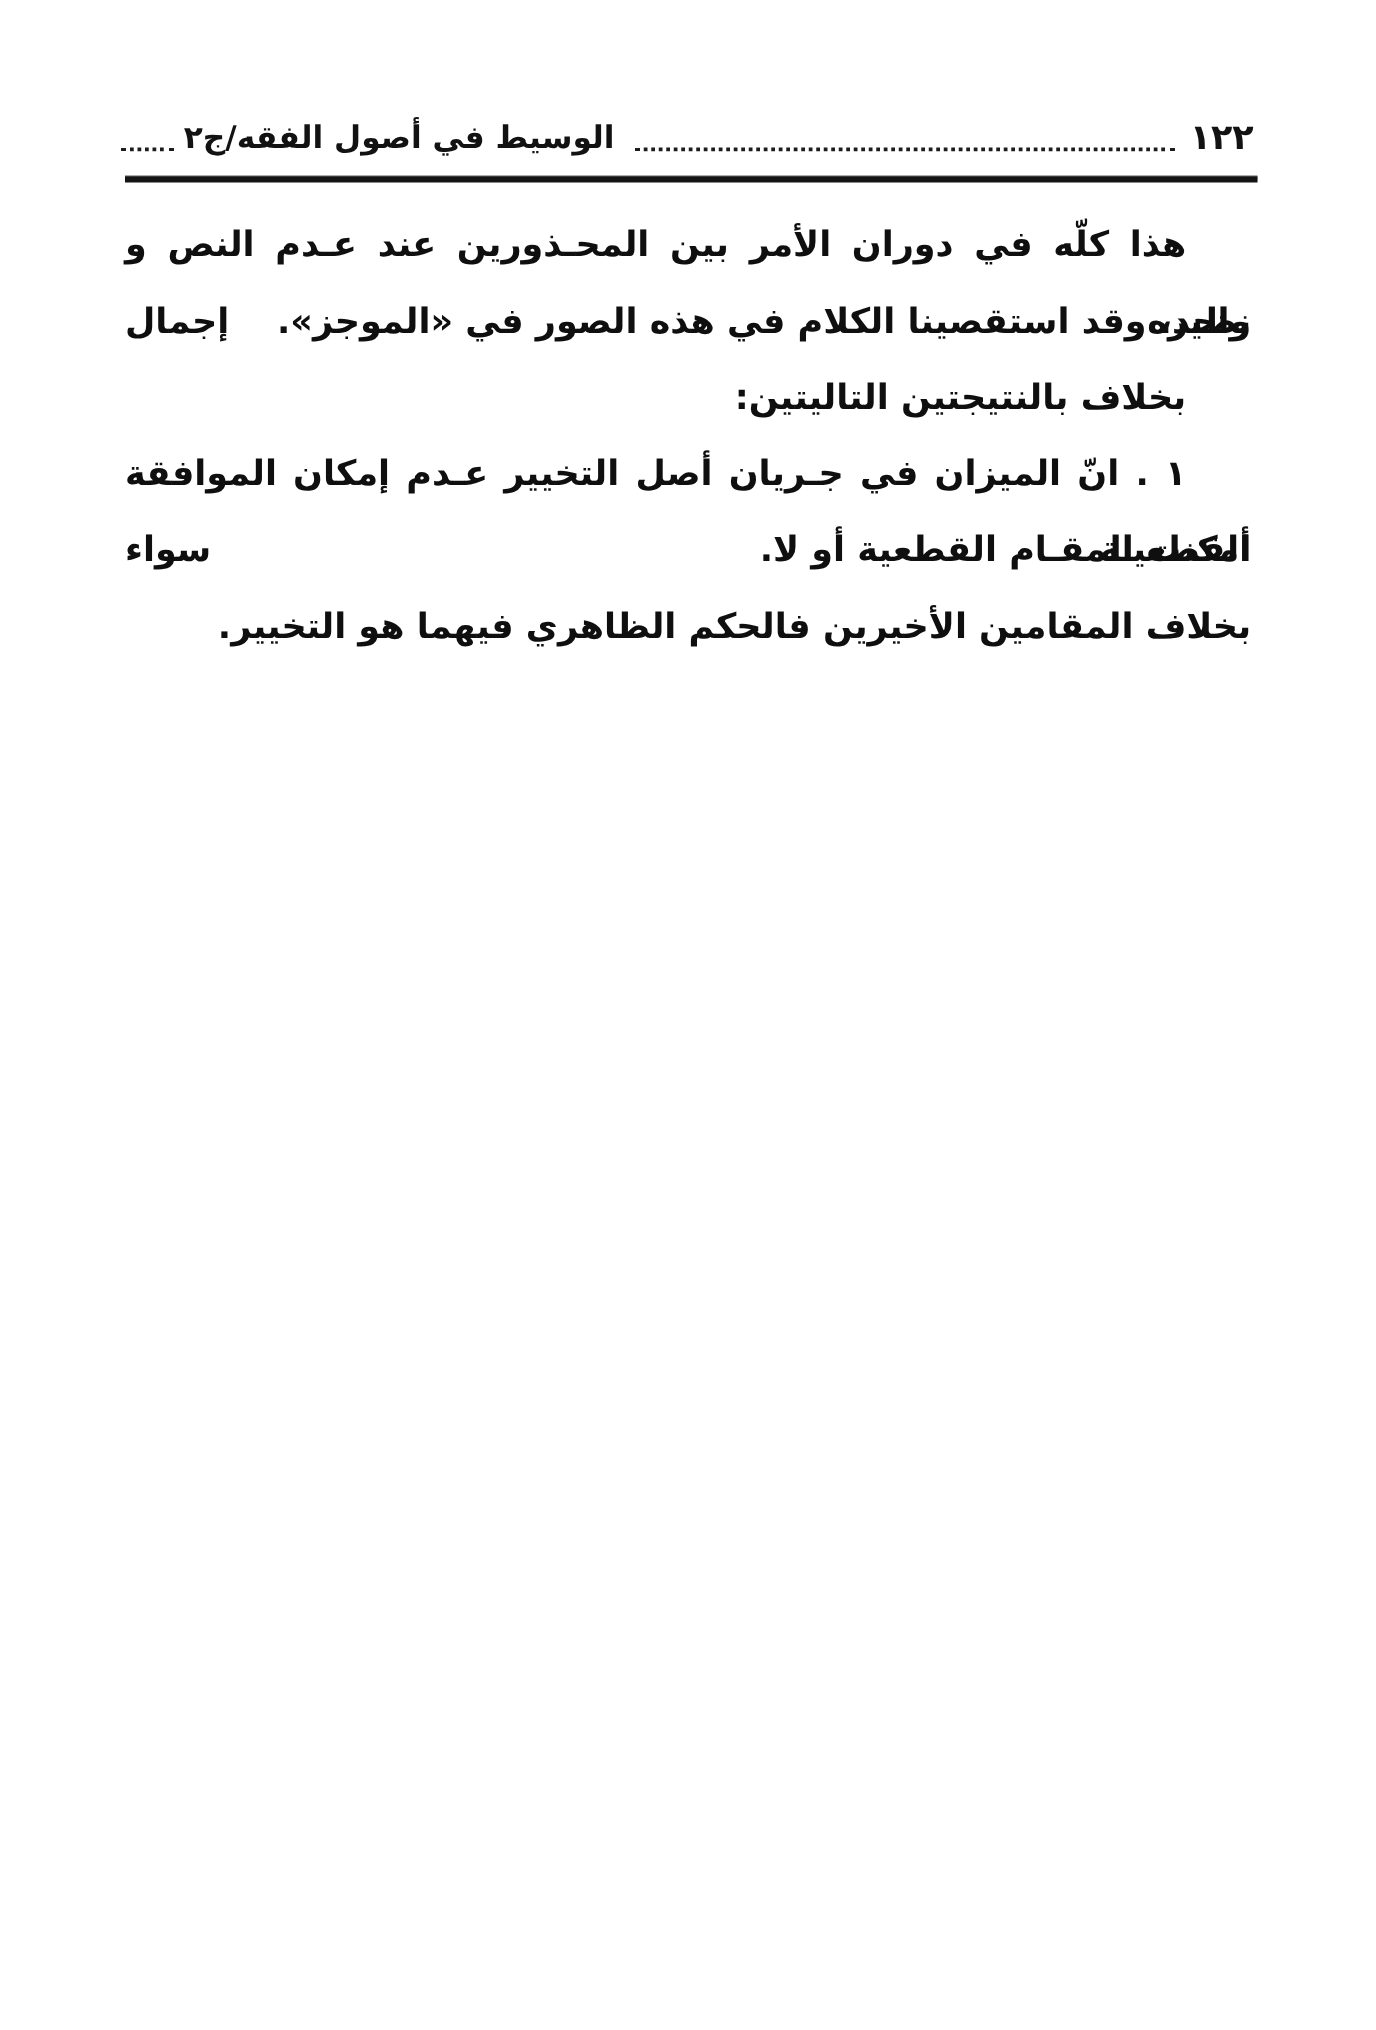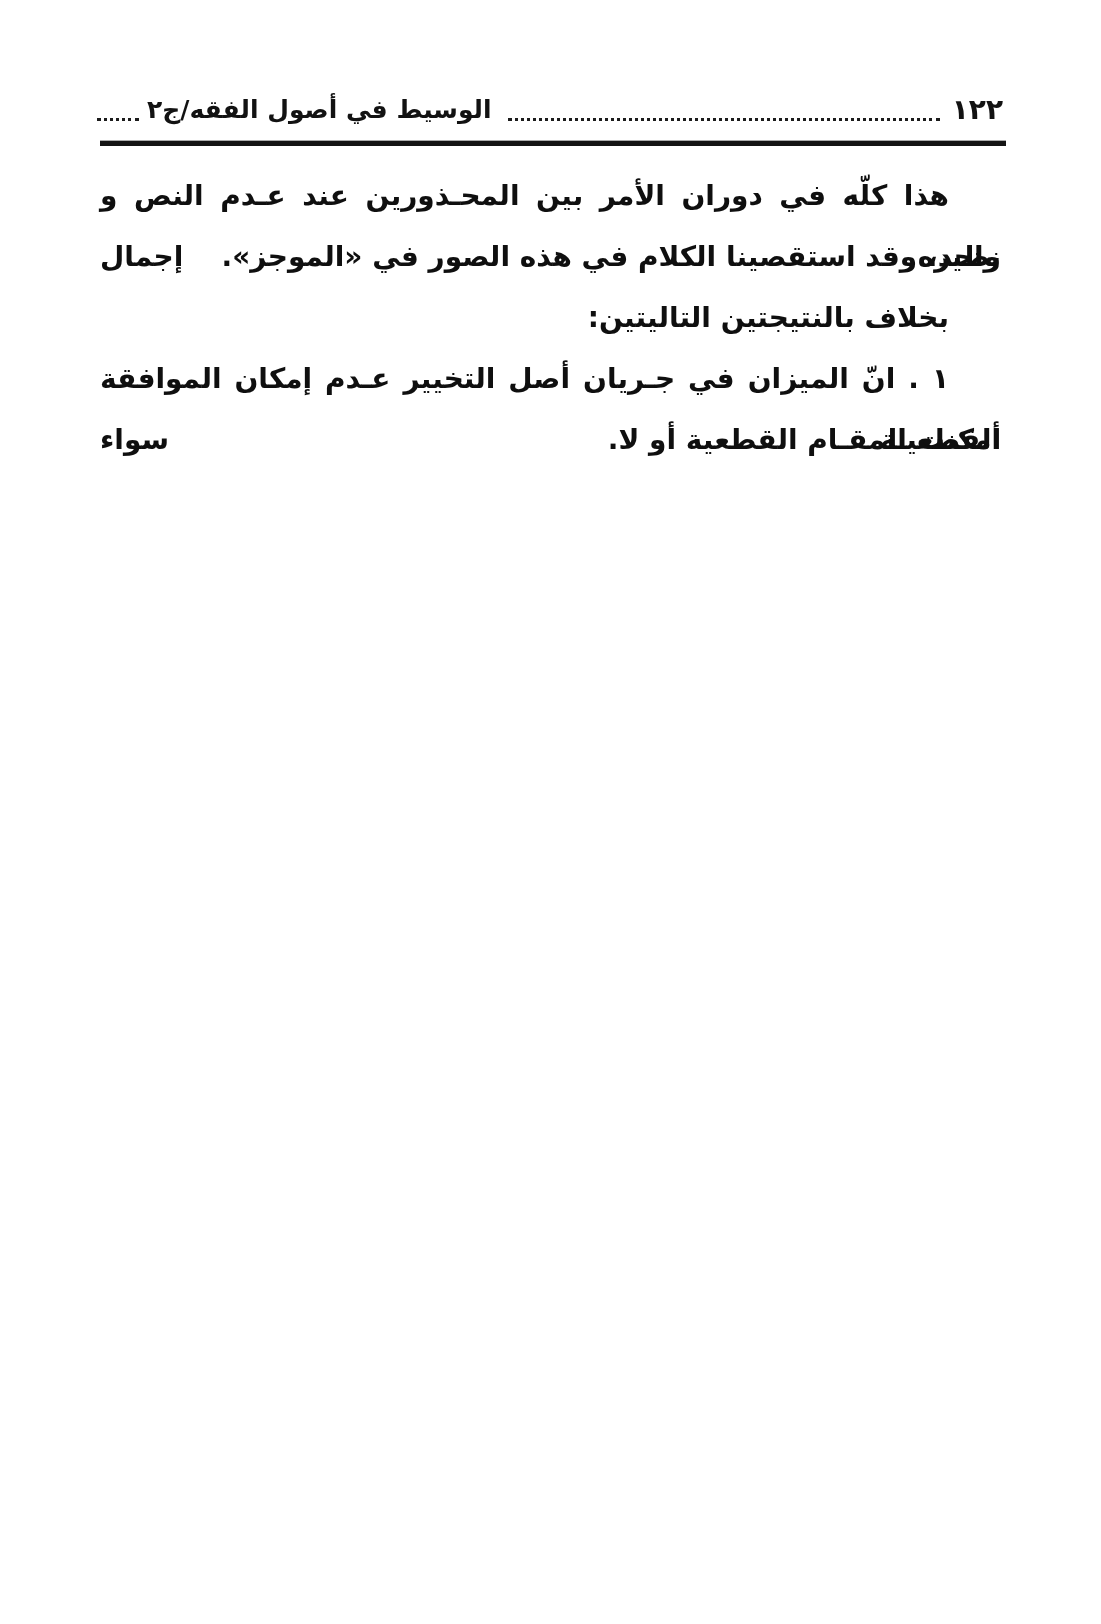--- a/index.html
+++ b/index.html
@@ -110,15 +110,16 @@
   </div>
 
   <div class="header-rule"></div>
 
   <div class="body-text">
     <div class="bl just ind">هذا كلّه في دوران الأمر بين المحـذورين عند عـدم النص و نظيره إجمال</div>
     <div class="bl right">واحد، وقد استقصينا الكلام في هذه الصور في «الموجز».</div>
     <div class="bl right ind">بخلاف بالنتيجتين التاليتين:</div>
     <div class="bl just ind">١ . انّ الميزان في جـريان أصل التخيير عـدم إمكان الموافقة القطعيـة سواء</div>
     <div class="bl right">أمكنت المقـام القطعية أو لا.</div>
+    <div class="bl right">بخلاف المقامين الأخيرين فالحكم الظاهري فيهما هو التخيير.</div>
   </div>
 
 </div>
 
 </body></html>

